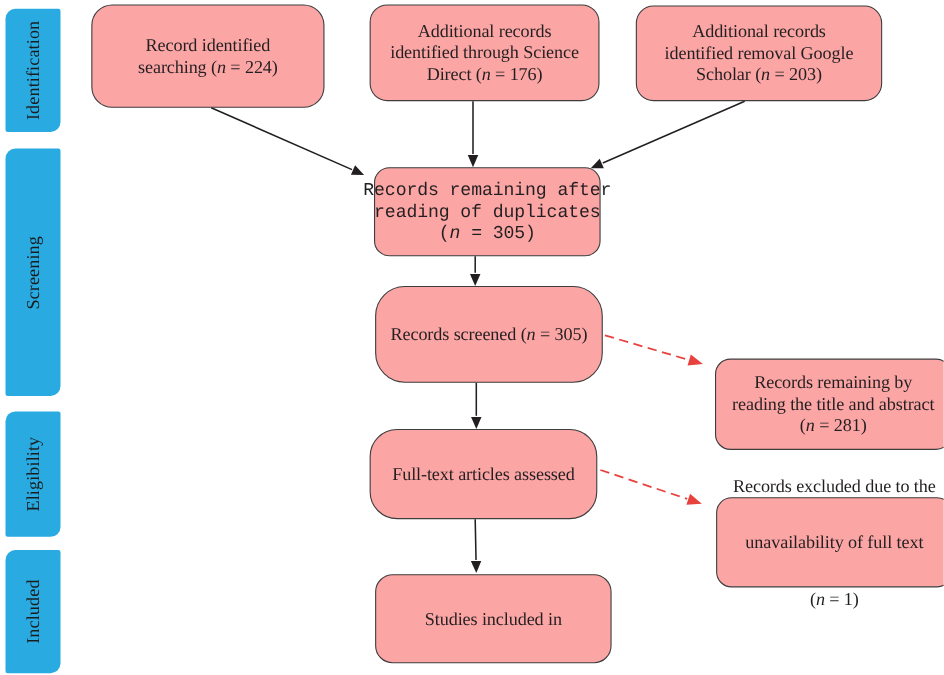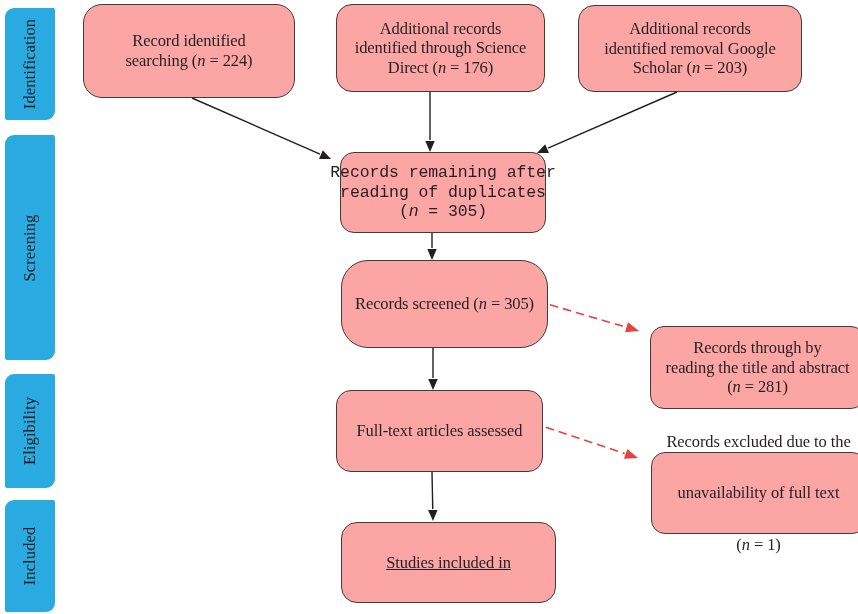--- a/index.html
+++ b/index.html
@@ -105,28 +105,28 @@
         <span class="line">Scholar (<i>n</i> = 203)</span>
       </div>
       <div class="flow-box" style="left: 329px; top: 152px; width: 206px; height: 81px; border-radius: 14px; border-color: rgb(61, 61, 61); font-family: Liberation Mono, monospace;">
         <span class="line">Records remaining after</span>
         <span class="line">reading of duplicates</span>
         <span class="line">(<i>n</i> = 305)</span>
       </div>
       <div class="flow-box" style="left: 330px; top: 260px; width: 207px; height: 88px; border-radius: 27px; border-color: rgb(61, 61, 61);">
         <span class="line">Records screened (<i>n</i> = 305)</span>
       </div>
-      <div class="flow-box" style="left: 325px; top: 390px; width: 207px; height: 82px; border-radius: 15px; border-color: rgb(61, 61, 61);">
+      <div class="flow-box" style="left: 325px; top: 390px; width: 207px; height: 82px; border-radius: 25px; border-color: rgb(61, 61, 61);">
         <span class="line">Full-text articles assessed</span>
       </div>
-      <div class="flow-box" style="left: 330px; top: 522px; width: 215px; height: 81px; border-radius: 16px; border-color: rgb(61, 61, 61); text-decoration: underline;">
+      <div class="flow-box" style="left: 330px; top: 522px; width: 215px; height: 81px; border-radius: 16px; border-color: rgb(61, 61, 61);">
         <span class="line">Studies included in</span>
       </div>
       <div class="flow-box" style="left: 639px; top: 326px; width: 215px; height: 83px; border-radius: 14px; border-color: rgb(61, 61, 61);">
-        <span class="line">Records through by</span>
+        <span class="line">Records remaining by</span>
         <span class="line">reading the title and abstract</span>
         <span class="line">(<i>n</i> = 281)</span>
       </div>
       <div class="flow-box" style="left: 640px; top: 452px; width: 215px; height: 82px; border-radius: 14px; border-color: rgb(61, 61, 61); gap: 32px;">
         <span class="line">Records excluded due to the</span>
         <span class="line">unavailability of full text</span>
         <span class="line">(<i>n</i> = 1)</span>
       </div>
     </div>
 </div>

